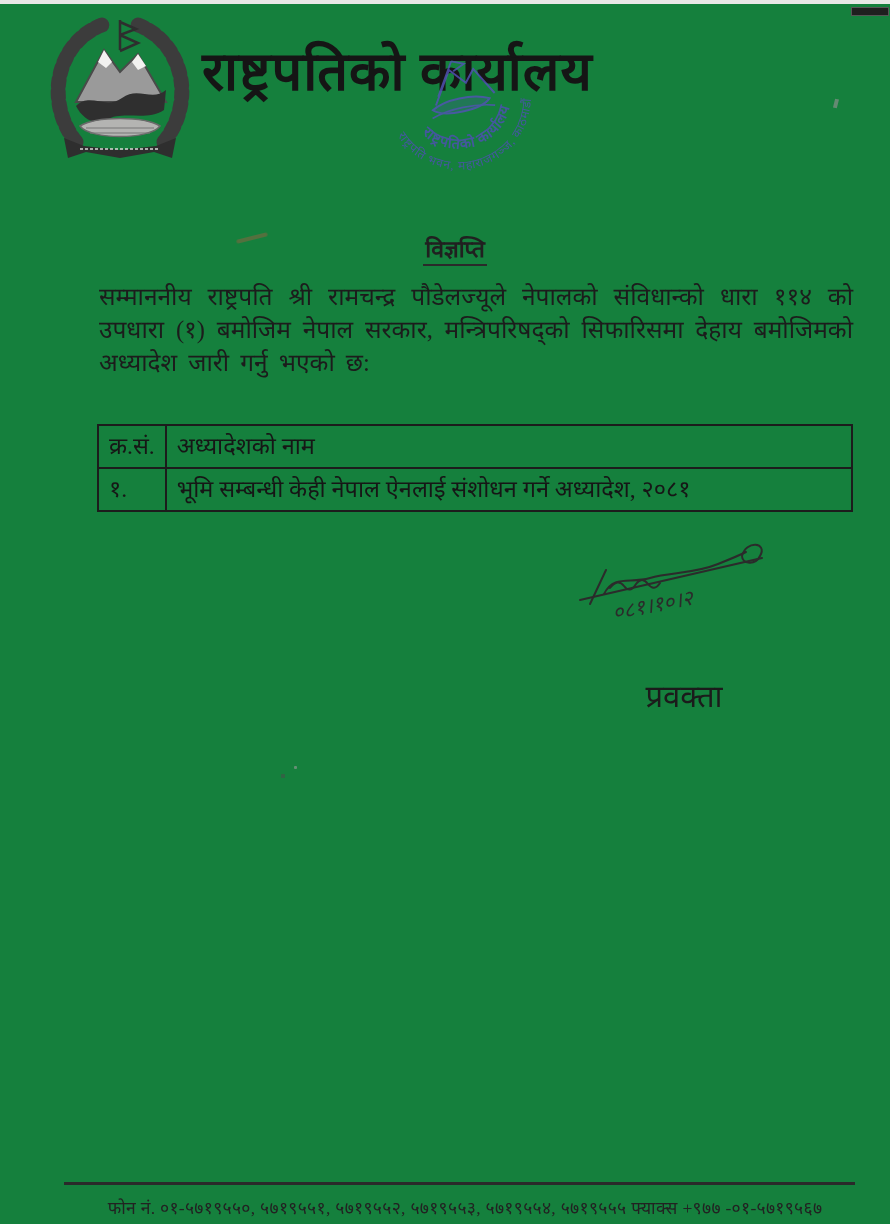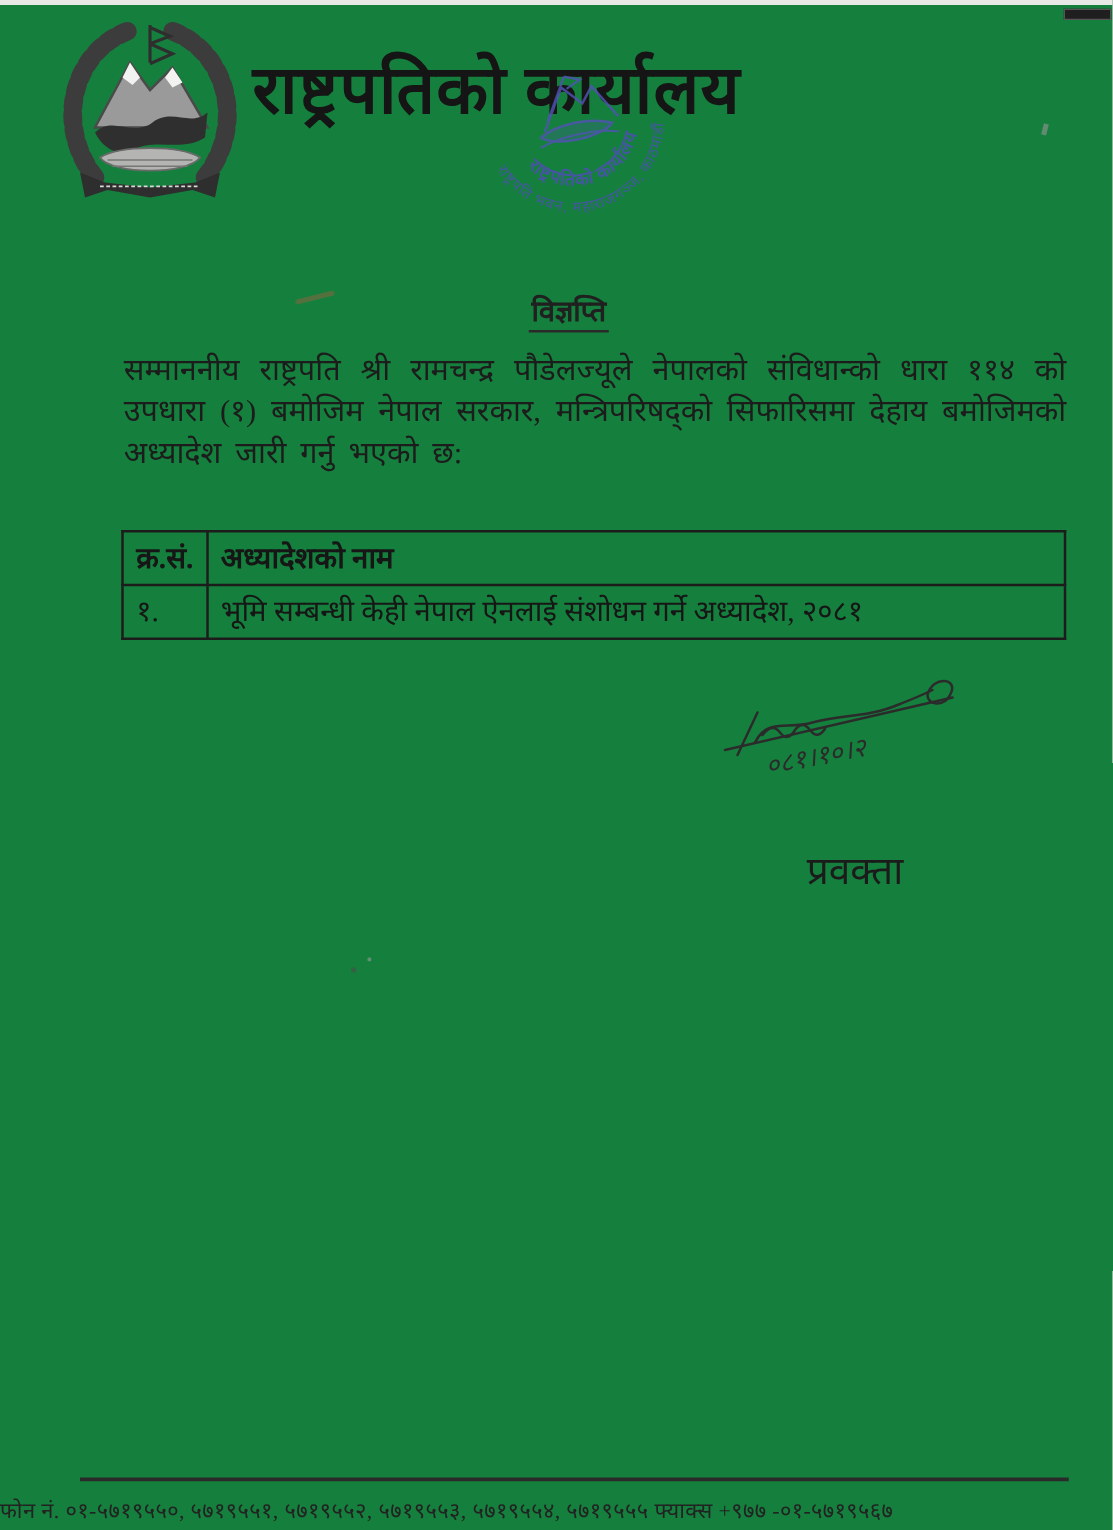--- a/index.html
+++ b/index.html
@@ -42,34 +42,34 @@
     word-spacing:5px;
   }
   
   .ord-table {
     position:absolute; left:97px; top:420px; width:756px;
     border-collapse:collapse; font-size:23.5px; color:#161616;
   }
   .ord-table th, .ord-table td {
     border:2.5px solid #1c1c1c; padding:3px 10px 6px; text-align:left; vertical-align:middle;
   }
-  .ord-table th { font-weight:700; height:38px; }
+  .ord-table th { font-weight:400; height:38px; }
   .ord-table td { height:43px; font-weight:400; }
   .col-sn { width:63px; }
   
   .date-block {
     position:absolute; left:100px; top:541px; width:420px;
     font-size:24px; line-height:46px; color:#1e1e1e;
   }
   .sig-art { position:absolute; left:566px; top:524px; width:230px; height:105px; }
   .sig-name { position:absolute; left:556px; top:630px; width:236px; text-align:center; font-size:23px; color:#1b1b1b; }
   .sig-role { position:absolute; left:596px; top:670px; width:176px; text-align:center; font-size:31px; color:#1b1b1b; }
   
   .foot-rule { position:absolute; left:64px; top:1178px; width:791px; height:3px; background:#2a2a2a; }
-  .foot-text { position:absolute; left:0; top:1191px; width:890px; font-size:17.5px; color:#222; letter-spacing:.3px; }
+  .foot-text { position:absolute; left:0; top:1191px; width:890px; text-align:center; font-size:17.5px; color:#222; letter-spacing:.3px;padding-left:40px; }
 </style>
 </head>
 <body>
 
 <div class="page">
 
   <svg class="emblem" viewBox="0 0 148 158">
 
     <path d="M30,132 C8,104 6,66 26,38 C34,27 45,19 56,15" fill="none" stroke="#3c3c3c" stroke-width="15" stroke-dasharray="7 5" stroke-linecap="round"></path>
     <path d="M118,132 C140,104 142,66 122,38 C114,27 103,19 92,15" fill="none" stroke="#3c3c3c" stroke-width="15" stroke-dasharray="7 5" stroke-linecap="round"></path>

